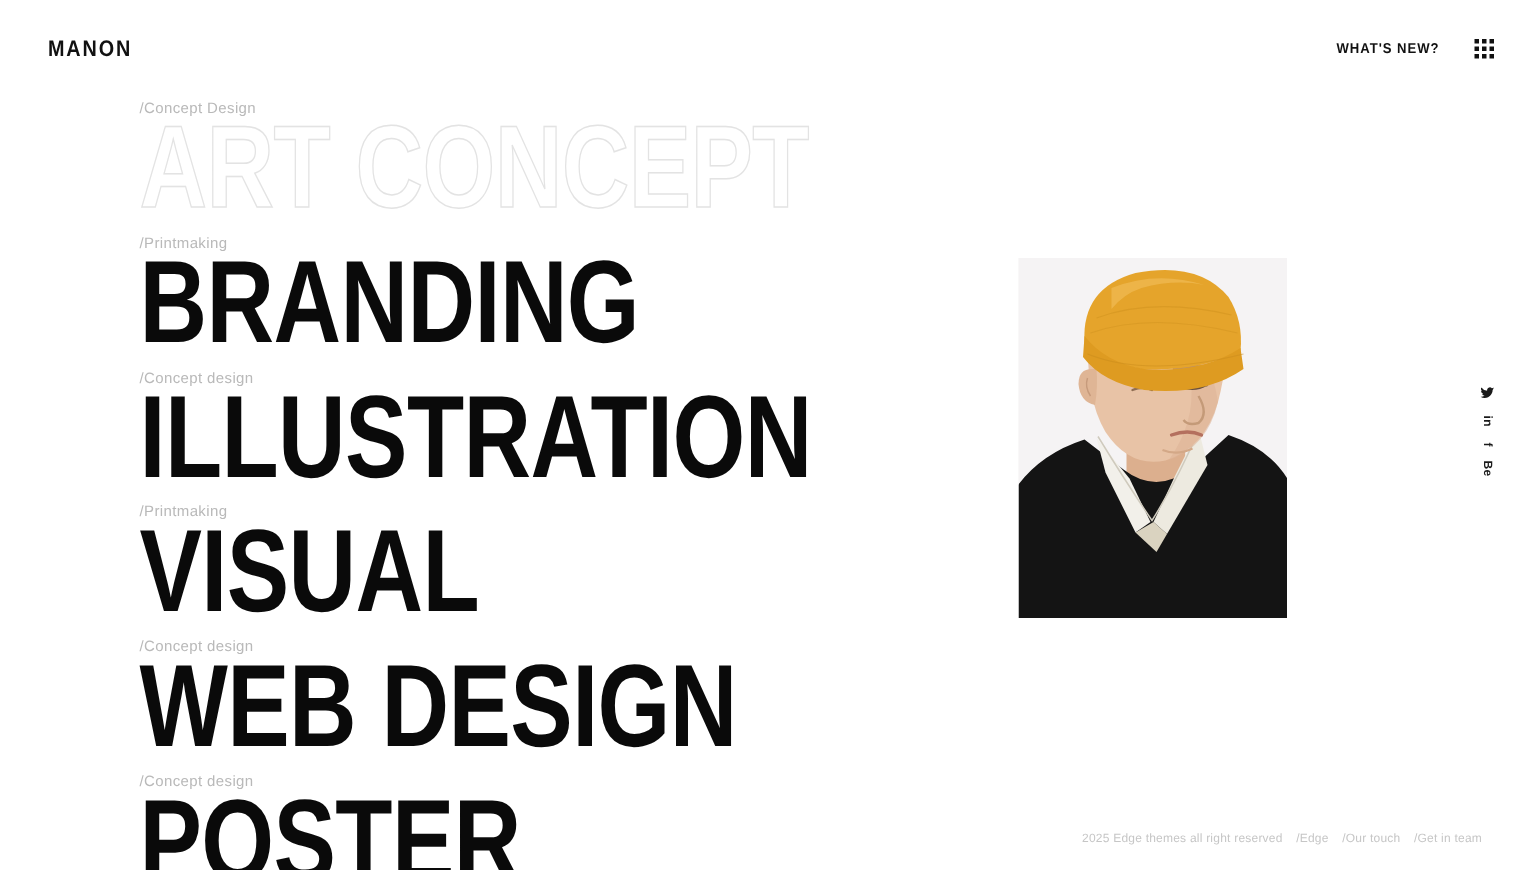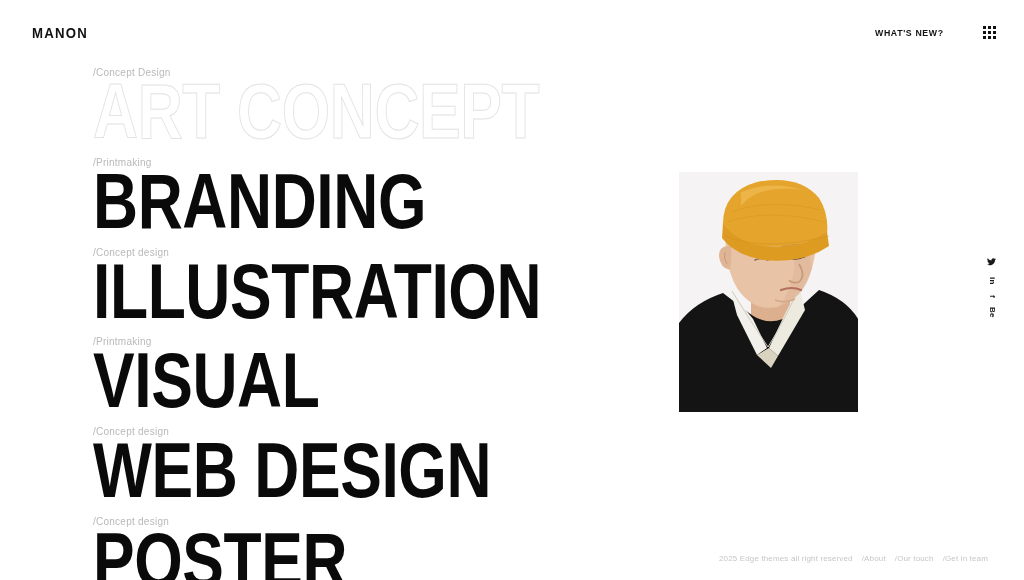--- a/index.html
+++ b/index.html
@@ -27,21 +27,21 @@
   }
   #logo {
     font-size:15px; font-weight:700;
     letter-spacing:1.4px;
     color:#111111;
     transform:scaleX(0.88);
     transform-origin:left center;
     white-space:nowrap;
   }
   #nav-right {
-    display:flex; align-items:center; gap:36px;
+    display:flex; align-items:center; gap:20px;
   }
   #whats-new {
     font-size:9.5px; font-weight:700;
     letter-spacing:0.7px;
     color:#111111;
     transform:scaleX(0.92);
     white-space:nowrap;
   }
   #grid-icon {
     display:grid;
@@ -241,18 +241,18 @@
         <path d="M16 3.04a6.4 6.4 0 0 1-1.89.52A3.3 3.3 0 0 0 15.55.74a6.6 6.6 0 0 1-2.08.8A3.28 3.28 0 0 0 7.9 4.57 9.3 9.3 0 0 1 1.11.6a3.28 3.28 0 0 0 1.02 4.38 3.2 3.2 0 0 1-1.49-.41v.04a3.28 3.28 0 0 0 2.63 3.22 3.3 3.3 0 0 1-1.48.06 3.28 3.28 0 0 0 3.06 2.28A6.6 6.6 0 0 1 0 11.54a9.3 9.3 0 0 0 5.03 1.47c6.04 0 9.34-5 9.34-9.34l-.01-.43A6.6 6.6 0 0 0 16 3.04z"></path>
       </svg>
     </a>
     <a class="social-link">in</a>
     <a class="social-link">f</a>
     <a class="social-link">Be</a>
   </div>
 
   <div id="footer">
     <span>2025 Edge themes all right reserved</span>
-    <span class="f-link">/About</span>
+    <span class="f-link">/Edge</span>
     <span class="f-link">/Our touch</span>
     <span class="f-link">/Get in team</span>
   </div>
 
 </div>
 
 </body></html>

